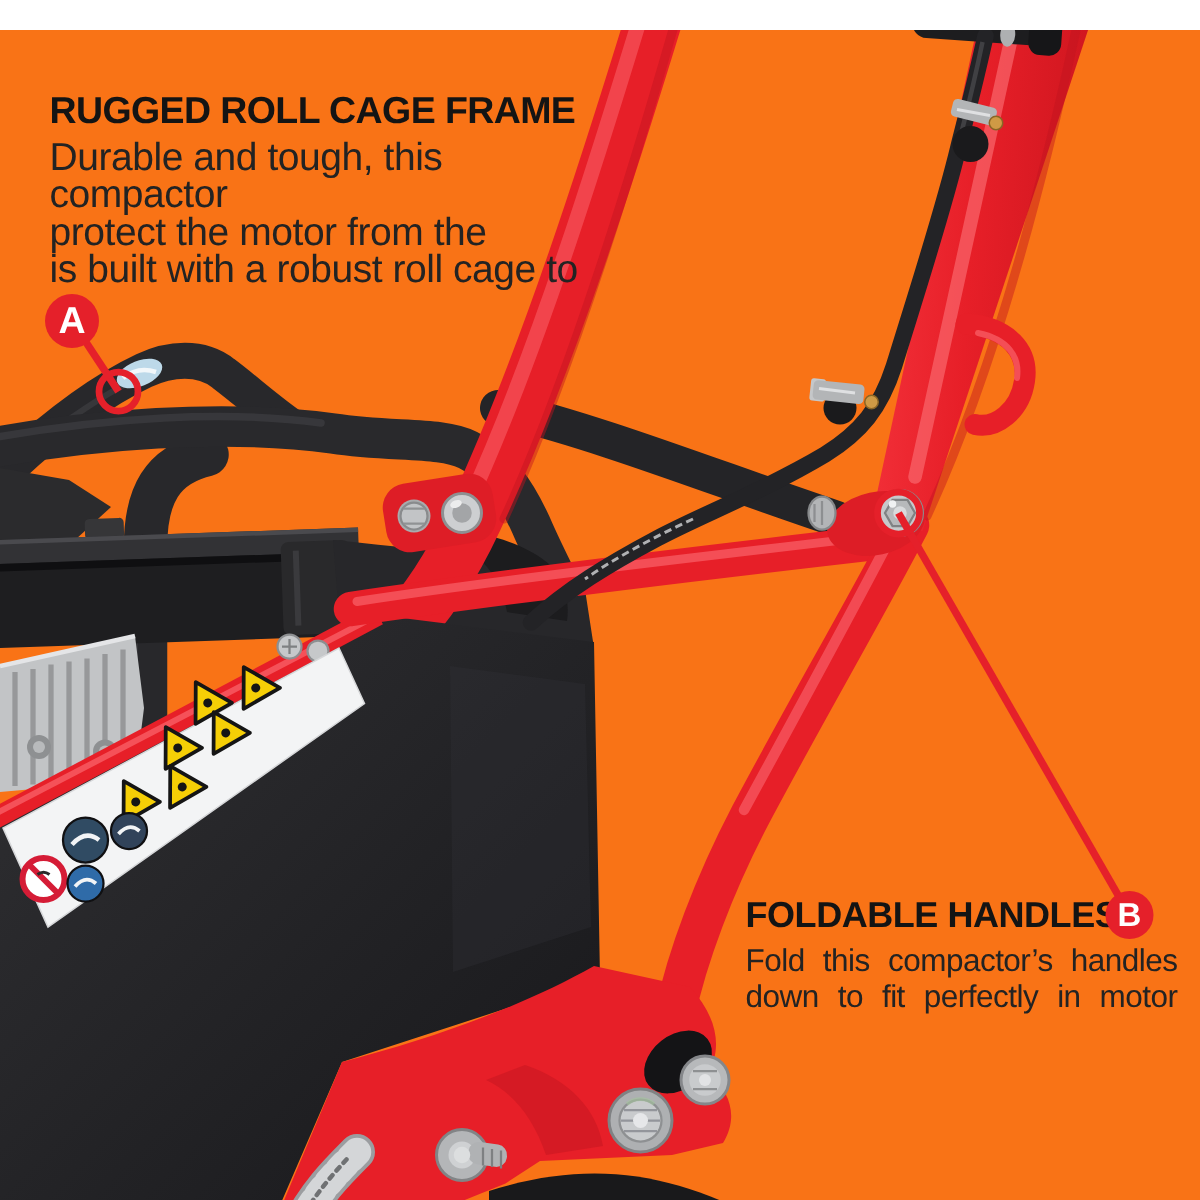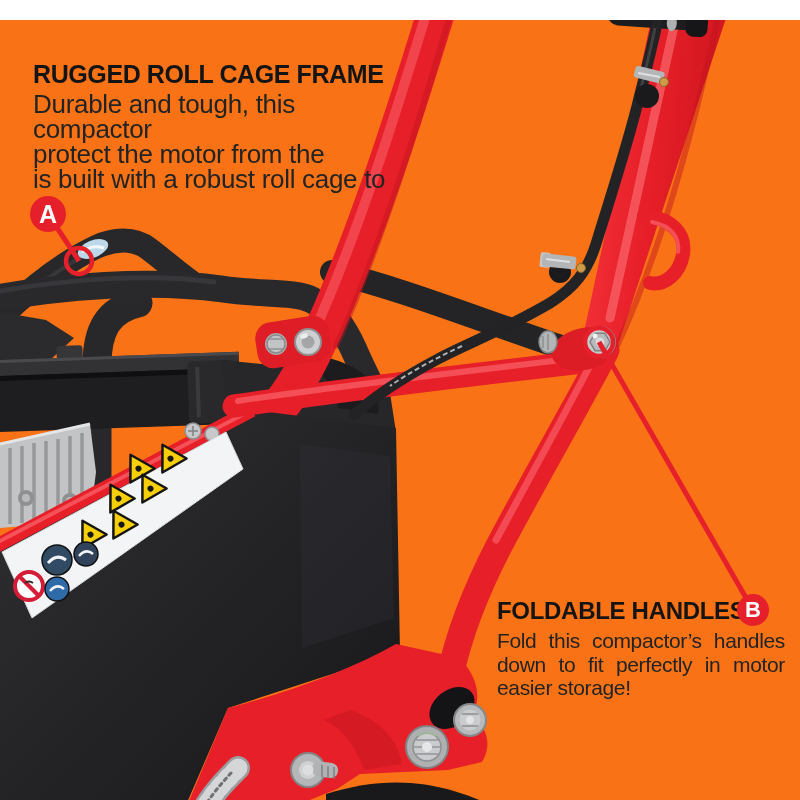--- a/index.html
+++ b/index.html
@@ -239,20 +239,19 @@
       <div>protect the motor from the</div>
       <div>is built with a robust roll cage to</div>
     </div>
   </div>
 
   <div class="callout callout-b">
     <h2>FOLDABLE HANDLES</h2>
     <div class="copy">
       <div class="just">Fold this compactor’s handles</div>
       <div class="just">down to fit perfectly in motor</div>
-      <div>easier storage!</div>
     </div>
   </div>
 
   <div class="badge badge-a">A</div>
   <div class="badge badge-b">B</div>
 
 </div>
 
 </body></html>

